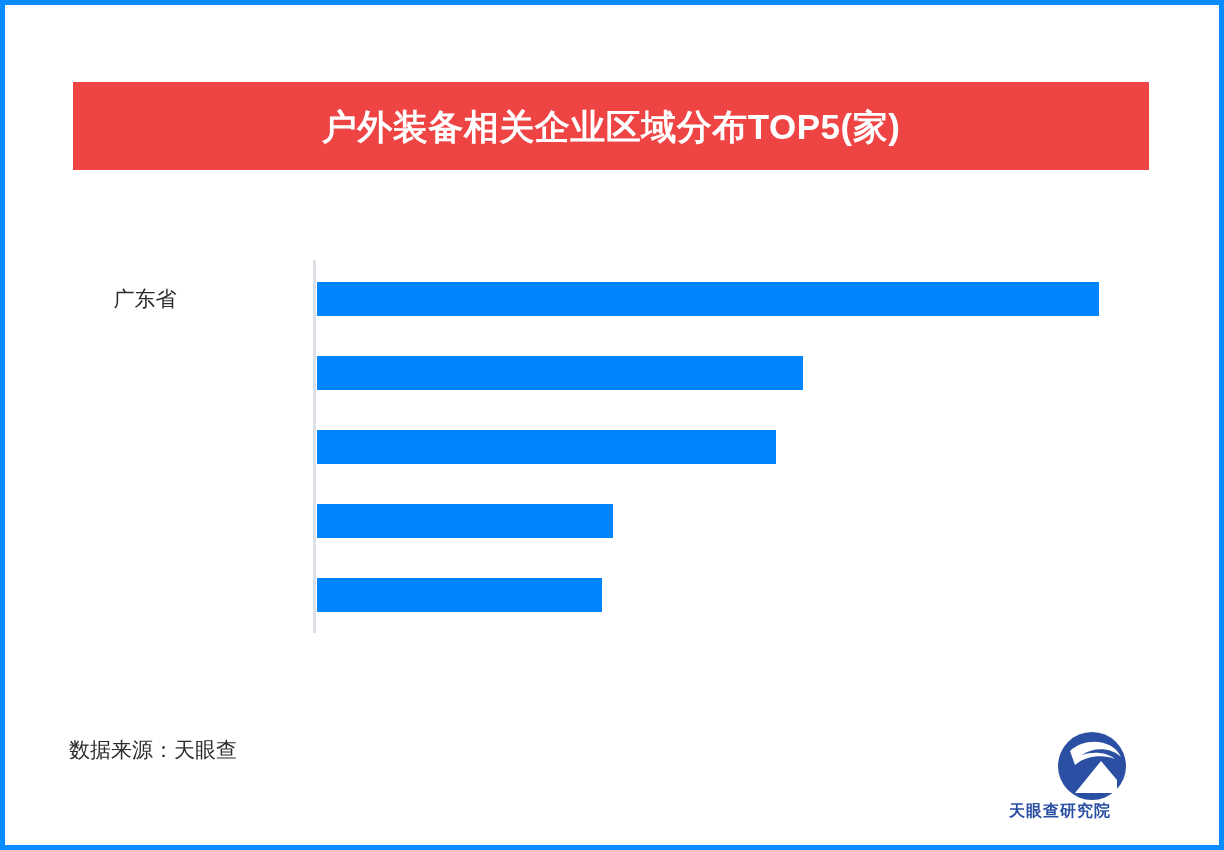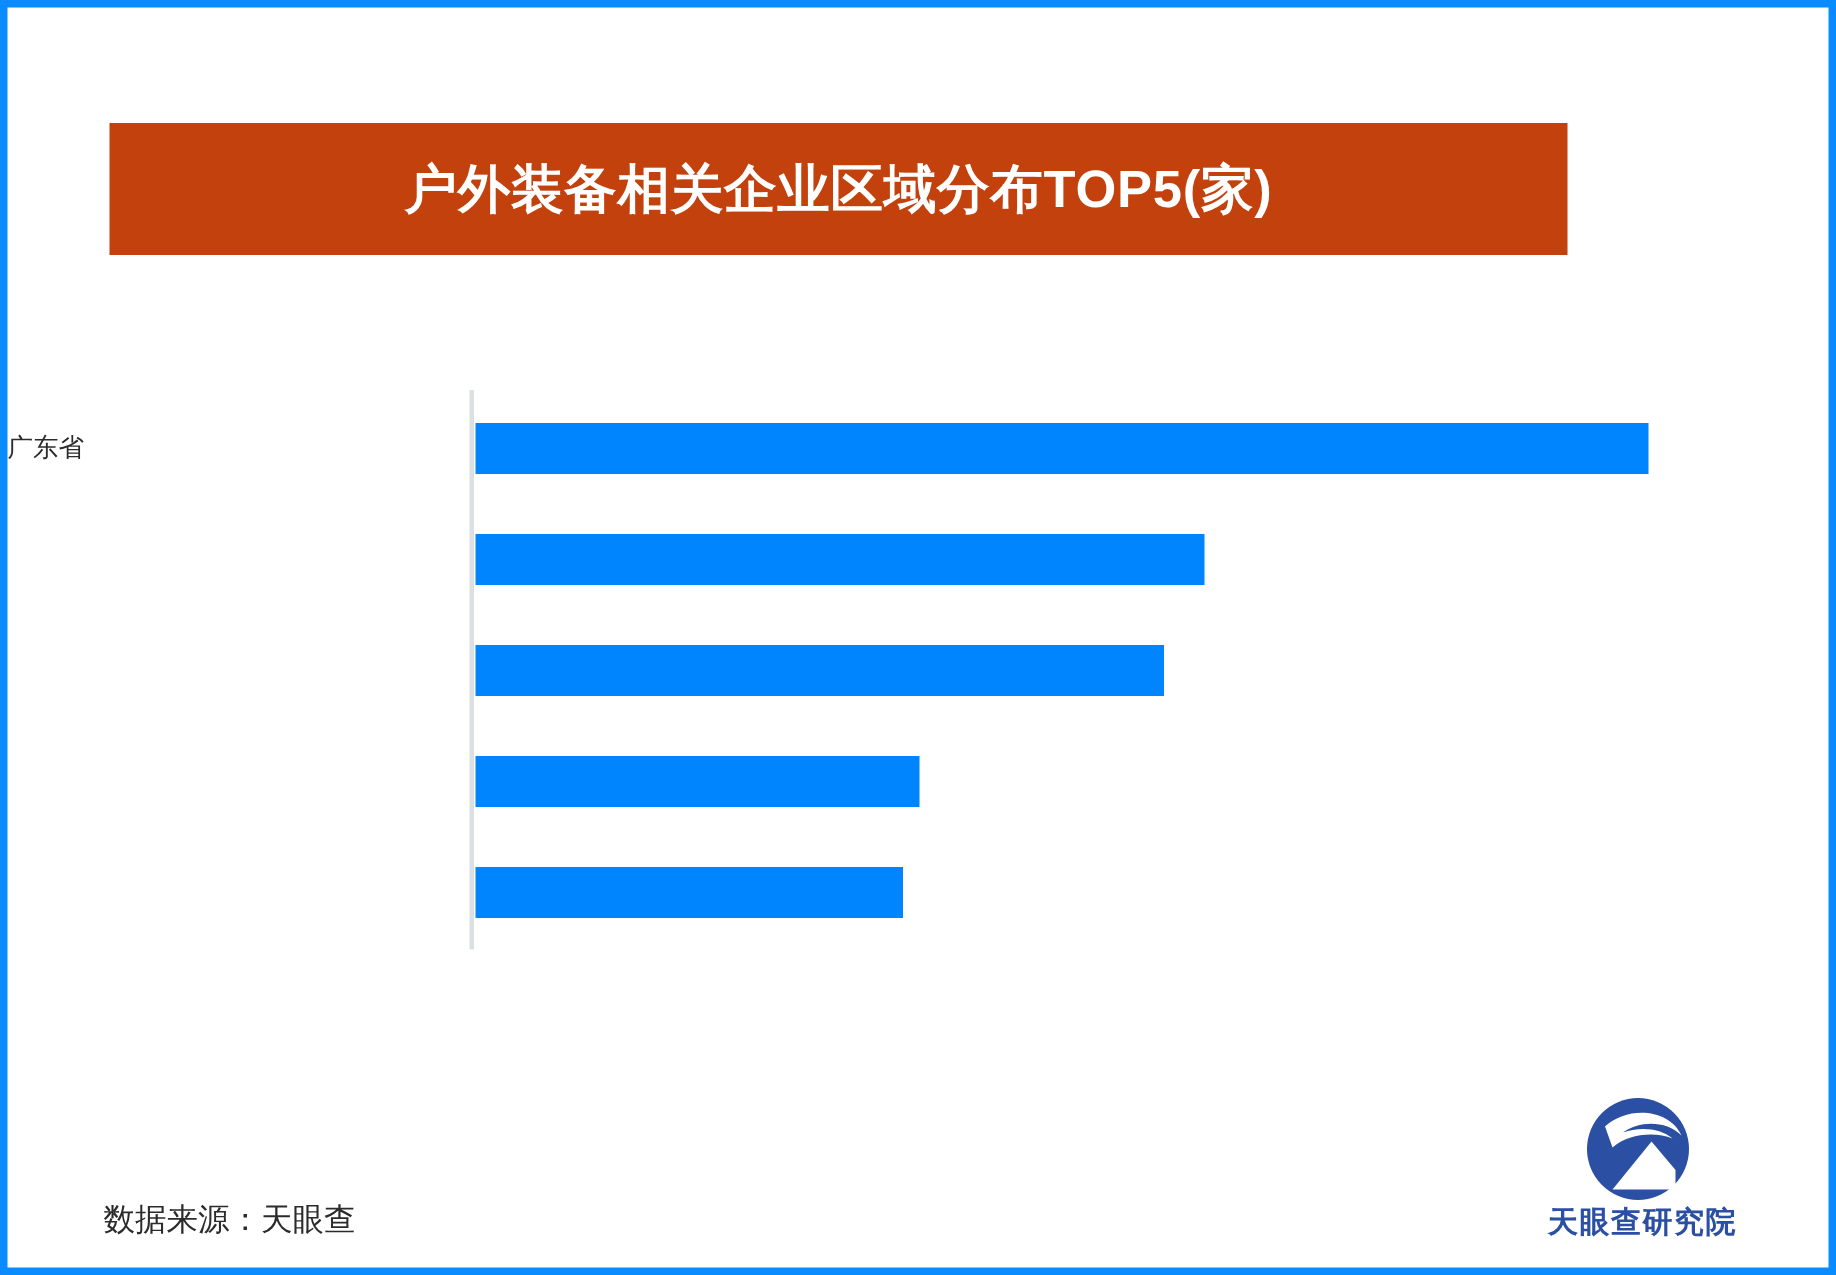--- a/index.html
+++ b/index.html
@@ -19,23 +19,23 @@
     height: 850px;
     box-sizing: border-box;
     border: 5px solid #0a8bff;
     background: #ffffff;
   }
   
   #title-banner {
     position: absolute;
     left: 68px;
     top: 77px;
-    width: 972px;
+    width: 1076px;
     height: 88px;
-    background: #c2410c;
+    background: #ef4444;
     display: flex;
     align-items: center;
     justify-content: center;
   }
   #title-text {
     color: #ffffff;
     font-size: 35px;
     font-weight: bold;
     letter-spacing: 0.5px;
     line-height: 1;
@@ -64,41 +64,41 @@
     height: 34px;
     display: block;
   }
   .bar-label {
     position: absolute;
     left: 0;
     top: 0;
     width: 280px;
     height: 34px;
     line-height: 34px;
-    text-align: left;
-    font-size: 17px;
+    text-align: center;
+    font-size: 21px;
     color: #2b2b2b;
     white-space: nowrap;
   }
   .bar-track {
     position: absolute;
     left: 312px;
     top: 0;
     height: 34px;
     width: 782px;
   }
   .bar-fill {
     height: 34px;
     background: #0085ff;
   }
   
   #source-note {
     position: absolute;
     left: 64px;
-    top: 794px;
+    top: 731px;
     font-size: 21px;
     color: #2b2b2b;
     white-space: nowrap;
   }
   #logo {
     position: absolute;
     left: 1004px;
     top: 726px;
     width: 172px;
     height: 96px;
@@ -108,22 +108,22 @@
     left: 46px;
     top: 0;
     width: 74px;
     height: 70px;
   }
   #logo-wordmark {
     position: absolute;
     left: 0;
     top: 70px;
     width: 172px;
-    text-align: center;
-    font-size: 20px;
+    text-align: left;
+    font-size: 16px;
     font-weight: bold;
     color: #2b4fa3;
     letter-spacing: 1px;
     white-space: nowrap;
   }
 </style>
 </head>
 <body>
 
 <div id="page">

